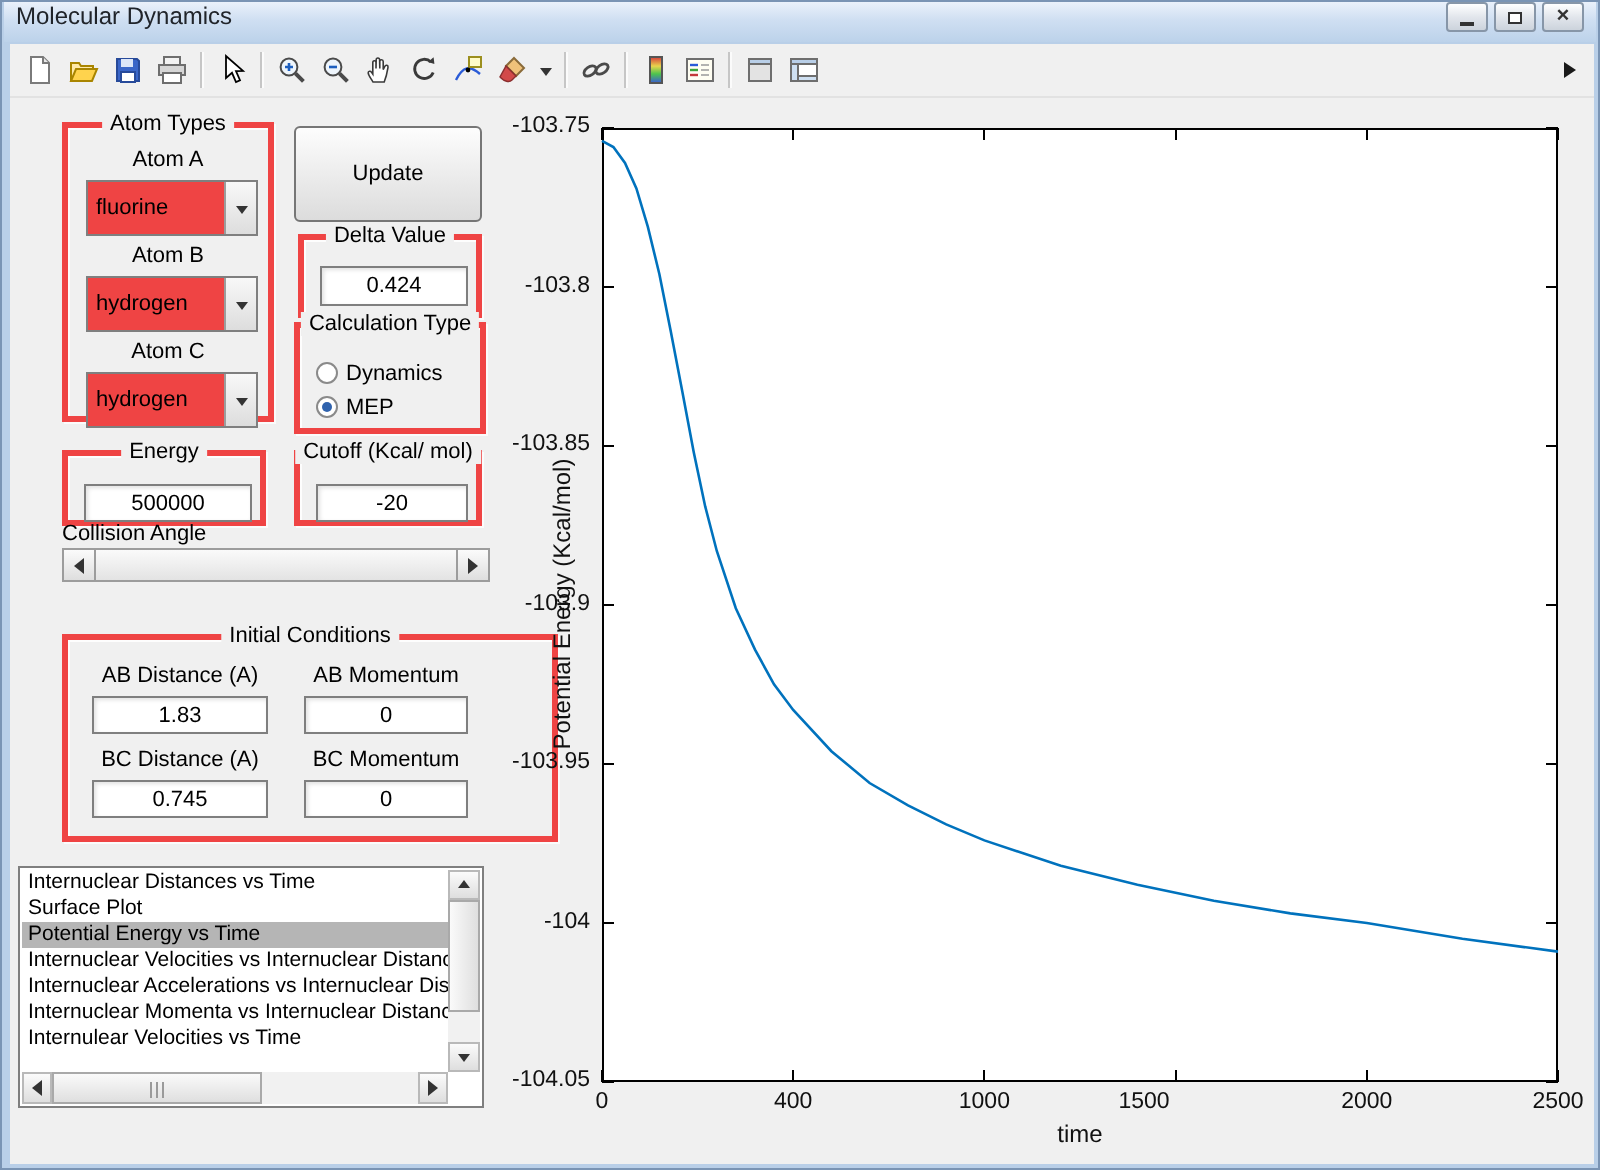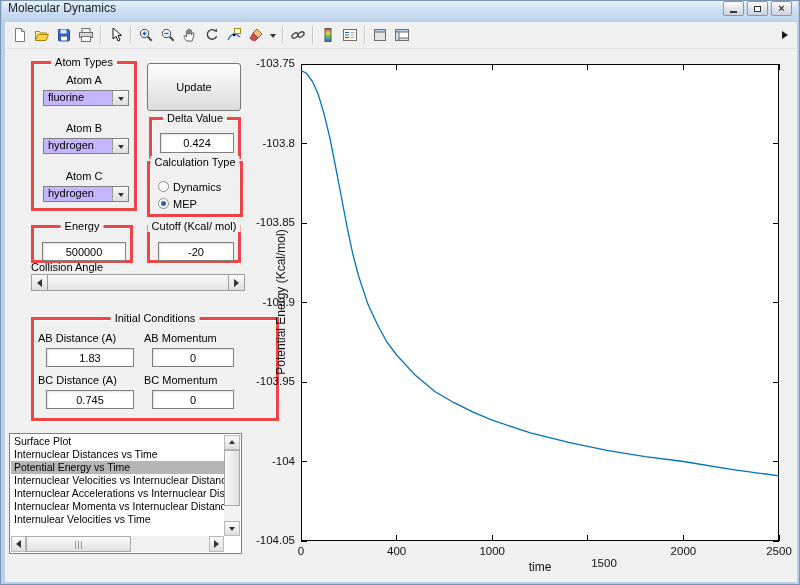--- a/index.html
+++ b/index.html
@@ -27,24 +27,24 @@
   .tri-left{width:0;height:0;border:4px solid transparent;border-right:5px solid #333;margin-left:-4px;}
   .tri-right{width:0;height:0;border:4px solid transparent;border-left:5px solid #333;margin-right:-4px;}
   .toolbar-overflow{margin-left:auto;margin-right:1px;width:0;height:0;
     border:4px solid transparent;border-left:6px solid #1a1a1a;}
 
   
   .gbox{position:absolute;border:3px solid #ef4444;box-shadow:inset 1px 1px 0 #fdfdfd,1px 1px 0 #fbfbfb;background:#f0f0f0;}
   .gtitle{position:absolute;top:-8px;left:50%;transform:translateX(-50%);background:#f0f0f0;
     padding:0 4px;font-size:11px;white-space:nowrap;color:#000;}
   .glabel{position:absolute;width:100%;text-align:center;font-size:11px;color:#000;}
-  .ilabel{position:absolute;font-size:11px;text-align:left;color:#000;white-space:nowrap;}
+  .ilabel{position:absolute;font-size:11px;text-align:center;color:#000;white-space:nowrap;}
   .tfield{position:absolute;border:1px solid #7f7f7f;background:#fff;font:11px "Liberation Sans",sans-serif;
     text-align:center;box-shadow:inset 1px 1px 2px rgba(0,0,0,.12);padding:0;color:#000;}
-  .combo{position:absolute;height:16px;border:1px solid #7f7f7f;background:#c4b5fd;display:flex;}
+  .combo{position:absolute;height:28px;border:1px solid #7f7f7f;background:#ef4444;display:flex;align-items:center;}
   .combo-text{flex:1;font-size:11px;padding-left:4px;white-space:nowrap;overflow:hidden;}
   .combo-btn{width:16px;height:100%;background:linear-gradient(#f8f8f8,#dddddd);border-left:1px solid #9c9c9c;
     display:flex;align-items:center;justify-content:center;}
   .btn{position:absolute;border:1px solid #767676;border-radius:3px;
     background:linear-gradient(#fdfdfd,#ededed 48%,#dcdcdc);font:11px "Liberation Sans",sans-serif;
     display:flex;align-items:center;justify-content:center;color:#000;}
   .radio-row{position:absolute;left:8px;display:flex;align-items:center;gap:4px;height:13px;}
   .radio{position:relative;width:11px;height:11px;border:1px solid #8a8a8a;border-radius:50%;background:#fff;flex:0 0 auto;}
   .radio.checked::after{content:"";position:absolute;left:2px;top:2px;width:5px;height:5px;border-radius:50%;background:#2f62ad;}
   .radio-label{font-size:11px;}
@@ -296,22 +296,22 @@
       <input class="tfield" style="left: 12px; top: 28px; width: 88px; height: 19px;" value="1.83">
       <input class="tfield" style="left: 118px; top: 28px; width: 82px; height: 19px;" value="0">
       <span class="ilabel" style="left:4px;top:54px;width:104px;">BC Distance (A)</span>
       <span class="ilabel" style="left:110px;top:54px;width:98px;">BC Momentum</span>
       <input class="tfield" style="left: 12px; top: 70px; width: 88px; height: 19px;" value="0.745">
       <input class="tfield" style="left: 118px; top: 70px; width: 82px; height: 19px;" value="0">
     </div>
 
     <div class="listbox" style="left:4px;top:411px;width:233px;height:121px;">
       <div class="lb-items">
+        <div class="lb-item">Internuclear Distances vs Time</div>
         <div class="lb-item">Surface Plot</div>
-        <div class="lb-item">Internuclear Distances vs Time</div>
         <div class="lb-item selected">Potential Energy vs Time</div>
         <div class="lb-item">Internuclear Velocities vs Internuclear Distance</div>
         <div class="lb-item">Internuclear Accelerations vs Internuclear Distance</div>
         <div class="lb-item">Internuclear Momenta vs Internuclear Distance</div>
         <div class="lb-item">Internulear Velocities vs Time</div>
       </div>
       <div class="vscroll">
         <span class="sb-vbtn" style="top:0;">
             <i class="tri-up"></i>
           </span>
@@ -342,21 +342,21 @@
         <span class="ytick" style="top: 152px;">-103.85</span>
         <span class="ytick" style="top: 231.5px;">-103.9</span>
         <span class="ytick" style="top: 311px;">-103.95</span>
         <span class="ytick" style="top: 390.5px;">-104</span>
         <span class="ytick" style="top: 470px;">-104.05</span>
       </div>
     <div id="x-tick-labels" style="position:absolute;left:296px;top:523px;width:478px;height:14px;">
         <span class="xtick" style="left: -30px;">0</span>
         <span class="xtick" style="left: 65.6px;">400</span>
         <span class="xtick" style="left: 161.2px;">1000</span>
-        <span class="xtick" style="left: 273px; margin-top: 12px;">1500</span>
+        <span class="xtick" style="left: 241px;">1500</span>
         <span class="xtick" style="left: 352.4px;">2000</span>
         <span class="xtick" style="left: 448px;">2500</span>
       </div>
     <div class="axis-label" style="position:absolute;left:296px;top:538px;width:478px;text-align:center;">time</div>
     <div class="axis-label" style="position:absolute;left:276px;top:280px;white-space:nowrap;transform:translate(-50%,-50%) rotate(-90deg);">Potential Energy (Kcal/mol)</div>
 
   </div>
 </div>
 
 </body></html>

